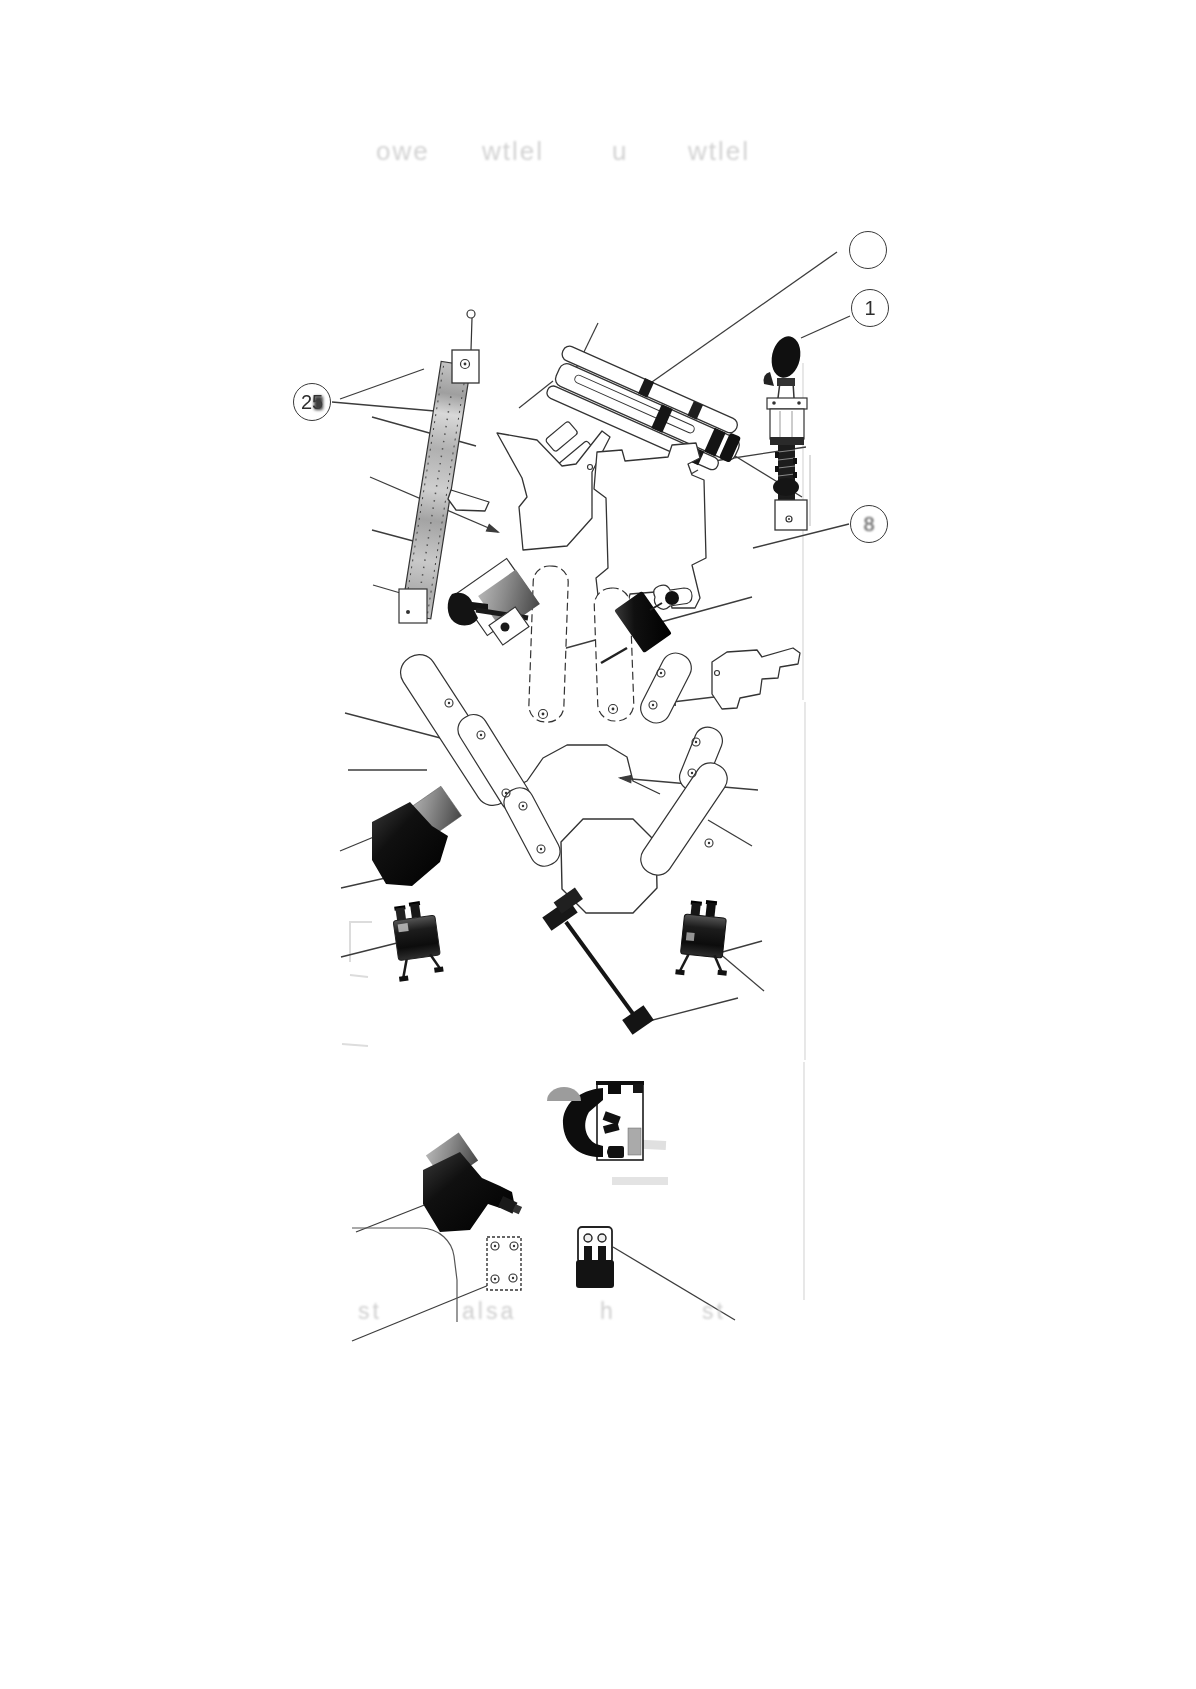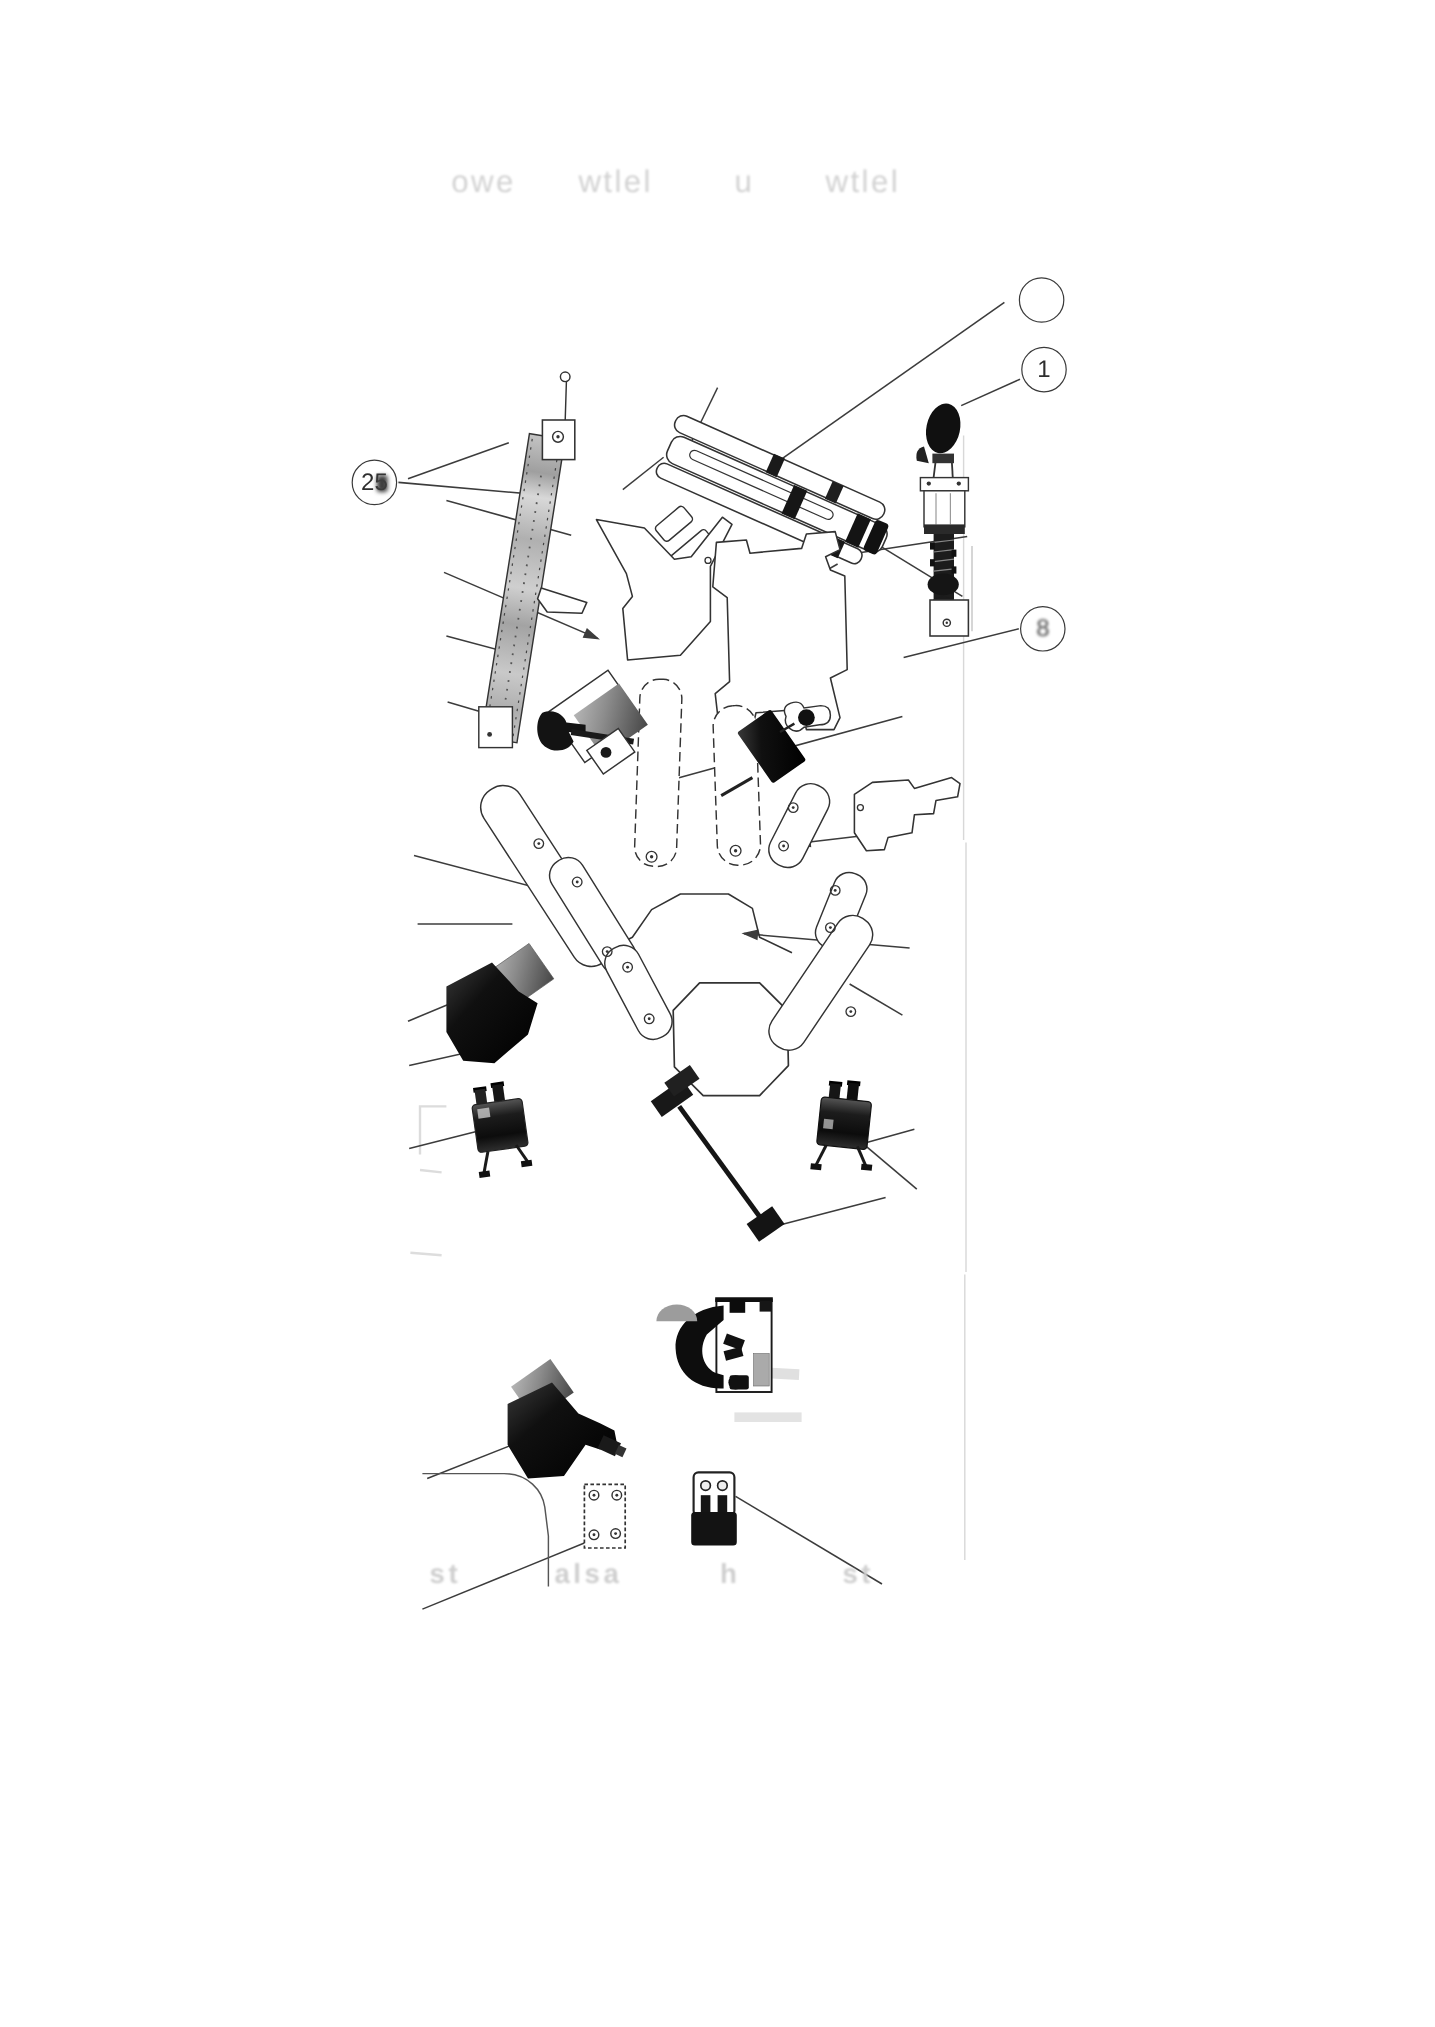--- a/index.html
+++ b/index.html
@@ -2,21 +2,21 @@
 <html><head>
 <meta charset="utf-8">
 <style>
   html,body{margin:0;padding:0;background:#fff;}
   .page{position:relative;width:1132px;height:1689px;background:#ffffff;overflow:hidden;
         font-family:"Liberation Sans",sans-serif;}
   .art{position:absolute;left:0;top:0;}
   .tfrag{position:absolute;top:136px;font-size:26px;color:#d2d2d2;filter:blur(0.8px);
          letter-spacing:2px;}
   .ffrag{position:absolute;top:1298px;font-size:23px;color:#cfcfcf;filter:blur(0.8px);
-         letter-spacing:3px;font-weight:bold;}
+         letter-spacing:3px;}
   .callout{position:absolute;width:38px;height:38px;border:1.7px solid #3a3a3a;border-radius:50%;
            display:flex;align-items:center;justify-content:center;font-size:20px;color:#2e2e2e;
            background:#fff;box-sizing:border-box;}
   .callout.smudge-label span{filter:blur(1.3px);color:#4a4a4a;}
   .callout.half-smudge::after{content:"";position:absolute;right:7px;top:12px;width:9px;height:14px;
            background:#3f3f3f;filter:blur(1.6px);border-radius:2px;}
 </style>
 </head>
 <body>
 

